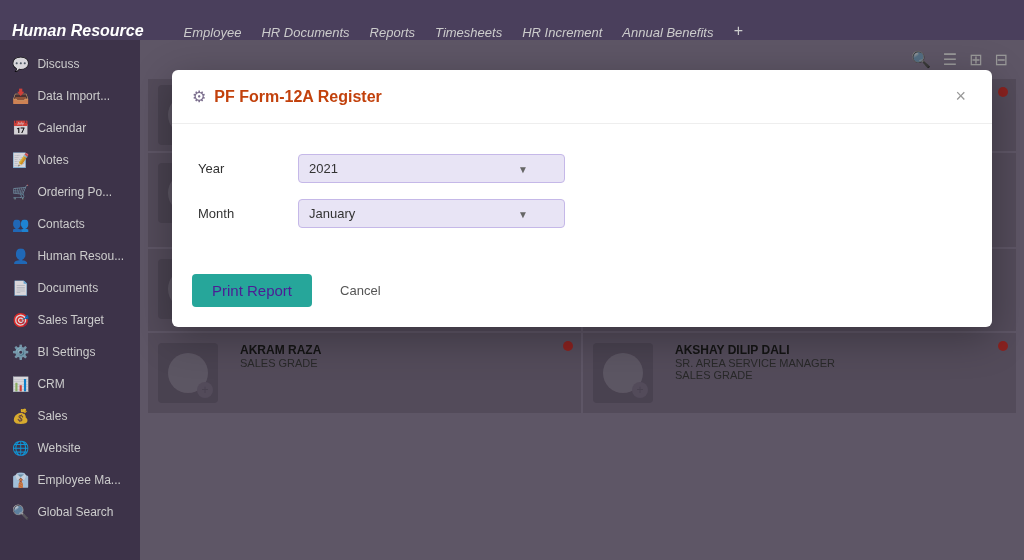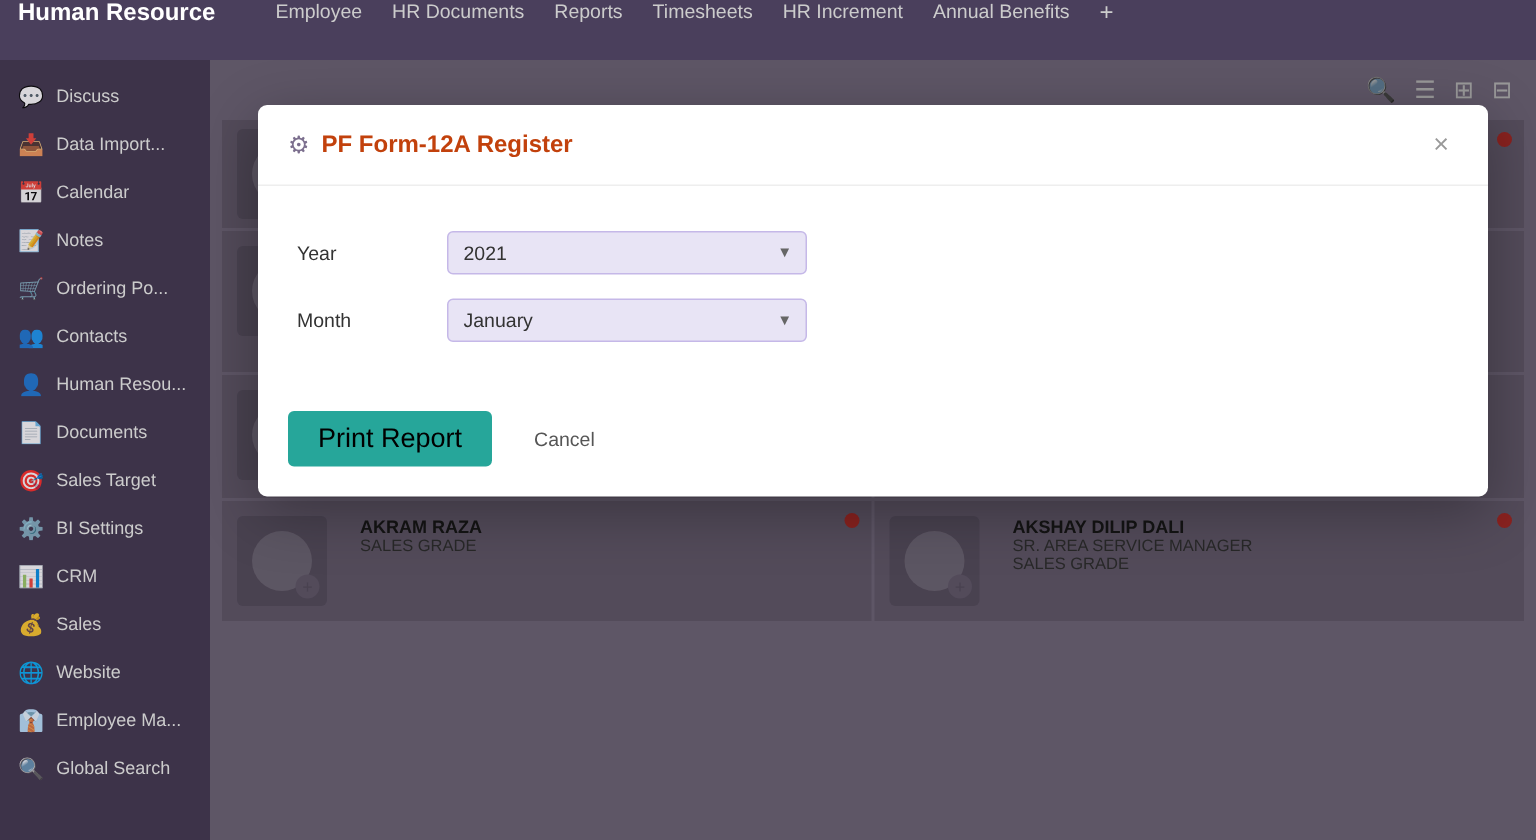--- a/index.html
+++ b/index.html
@@ -3,25 +3,26 @@
   <meta charset="utf-8">
   <style>
     * { box-sizing: border-box; margin: 0; padding: 0; }
     body { font-family: -apple-system, BlinkMacSystemFont, 'Segoe UI', sans-serif; background: #7c6f8e; width: 1024px; height: 560px; overflow: hidden; position: relative; }
 
     
     .top-nav {
       background: #4a3f5c;
       height: 40px;
       display: flex;
-      align-items: flex-start;
+      align-items: flex-end;
       padding: 0 12px;
       gap: 20px;
       position: relative;
       z-index: 1;
+      font-style: italic;
     }
     .top-nav-title {
       color: white;
       font-size: 16px;
       font-weight: 600;
       margin-right: 20px;
     }
     .top-nav-item {
       color: #ccc;
       font-size: 13px;
@@ -215,21 +216,21 @@
       margin-bottom: 16px;
       gap: 20px;
     }
     .form-label {
       width: 80px;
       font-size: 13px;
       color: #333;
       font-weight: 500;
     }
     .form-select {
-      width: 240px;
+      width: 267px;
       padding: 6px 10px;
       border: 1px solid #c5b8e8;
       border-radius: 4px;
       background: #e8e4f5;
       font-size: 13px;
       color: #333;
       appearance: none;
       cursor: pointer;
       outline: none;
     }
@@ -248,25 +249,25 @@
       pointer-events: none;
     }
     .modal-footer {
       padding: 10px 20px 20px;
       display: flex;
       gap: 12px;
       align-items: center;
     }
     .btn-print {
       background: #26a69a;
-      color: #000000;
+      color: #4c1d95;
       border: none;
       padding: 8px 20px;
       border-radius: 4px;
-      font-size: 18px;
+      font-size: 15px;
       cursor: pointer;
       font-weight: 500;
     }
     .btn-cancel {
       background: transparent;
       color: #555;
       border: none;
       padding: 8px 16px;
       border-radius: 4px;
       font-size: 13px;

